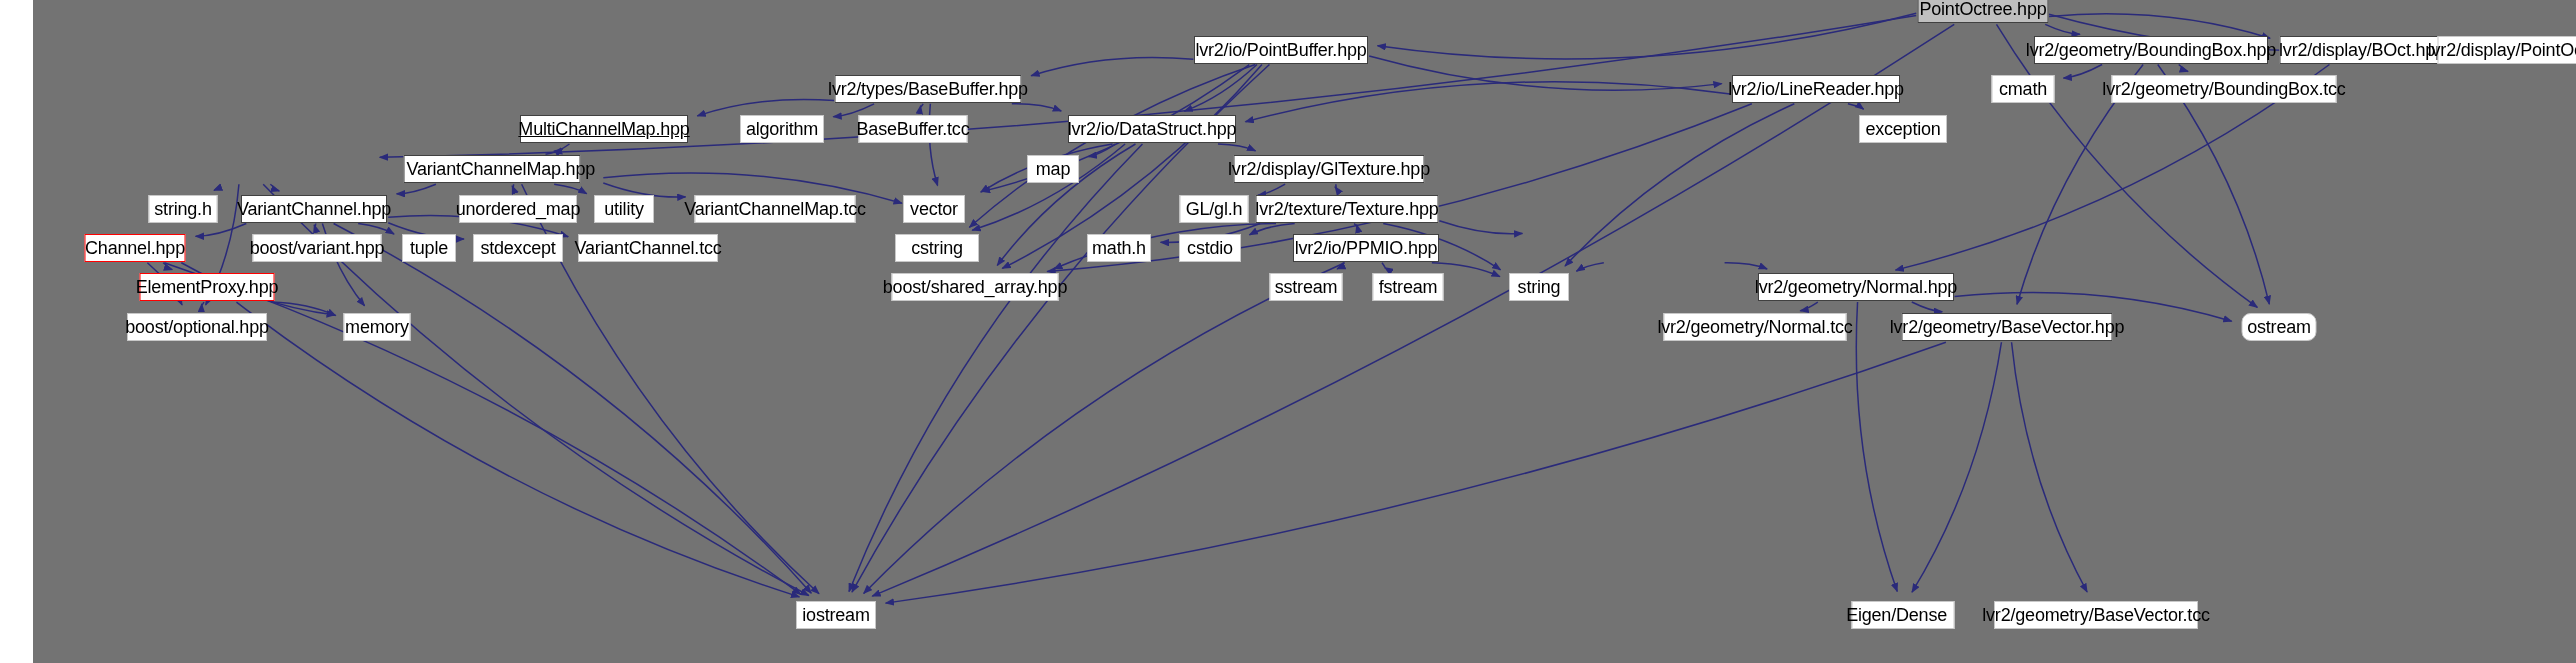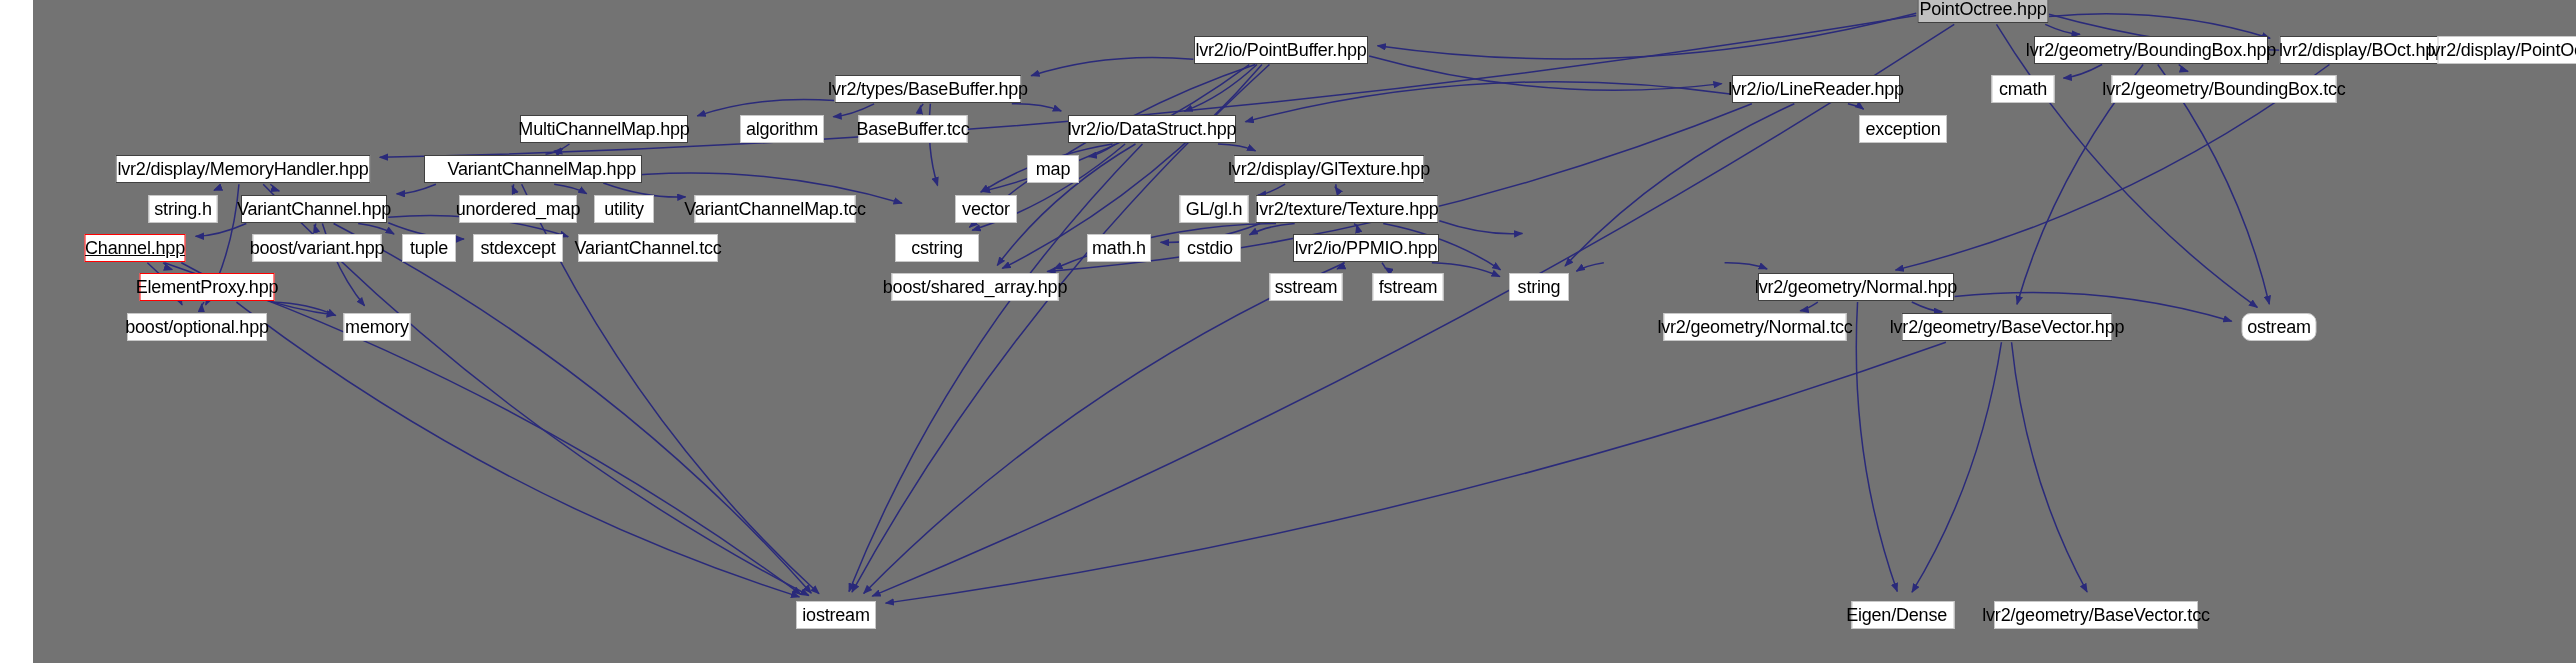--- a/index.html
+++ b/index.html
@@ -183,72 +183,69 @@
       </div>
       <div class="node hdr" style="left: 1783px; top: 89px; width: 168px;">
         <span>lvr2/io/LineReader.hpp</span>
       </div>
       <div class="node leaf" style="left: 1990px; top: 89px; width: 63px;">
         <span>cmath</span>
       </div>
       <div class="node leaf" style="left: 2191px; top: 89px; width: 225px;">
         <span>lvr2/geometry/BoundingBox.tcc</span>
       </div>
-      <div class="node hdr" style="left: 571px; top: 129px; width: 168px;">
+      <div class="node hdr" style="left: 571px; top: 129px; width: 168px; text-decoration: underline;">
         <span>MultiChannelMap.hpp</span>
       </div>
       <div class="node leaf" style="left: 749px; top: 129px; width: 84px;">
         <span>algorithm</span>
       </div>
       <div class="node leaf" style="left: 880px; top: 129px; width: 109px;">
         <span>BaseBuffer.tcc</span>
       </div>
       <div class="node hdr" style="left: 1119px; top: 129px; width: 168px;">
         <span>lvr2/io/DataStruct.hpp</span>
       </div>
       <div class="node leaf" style="left: 1870px; top: 129px; width: 88px;">
         <span>exception</span>
       </div>
       <div class="node leaf" style="left: 1020px; top: 169px; width: 52px;">
         <span>map</span>
       </div>
-      <div class="node hdr" style="left: 210px; top: 169px; width: 255px;">
-        <span>lvr2/display/MemoryHandler.hpp</span>
-      </div>
-      <div class="node hdr" style="left: 500px; top: 169px; width: 218px; padding-left: 24px;">
+      <div class="node hdr" style="left: 459px; top: 169px; width: 177px; padding-left: 24px;">
         <span>VariantChannelMap.hpp</span>
       </div>
       <div class="node hdr" style="left: 1296px; top: 169px; width: 191px;">
         <span>lvr2/display/GlTexture.hpp</span>
       </div>
       <div class="node leaf" style="left: 150px; top: 209px; width: 69px;">
         <span>string.h</span>
       </div>
       <div class="node hdr" style="left: 281px; top: 209px; width: 146px;">
         <span>VariantChannel.hpp</span>
       </div>
       <div class="node leaf" style="left: 485px; top: 209px; width: 118px;">
         <span>unordered_map</span>
       </div>
       <div class="node leaf" style="left: 591px; top: 209px; width: 60px;">
         <span>utility</span>
       </div>
       <div class="node leaf" style="left: 742px; top: 209px; width: 161px;">
         <span>VariantChannelMap.tcc</span>
       </div>
-      <div class="node leaf" style="left: 953px; top: 209px; width: 62px;">
+      <div class="node leaf" style="left: 901px; top: 209px; width: 62px;">
         <span>vector</span>
       </div>
       <div class="node leaf" style="left: 1181px; top: 209px; width: 69px;">
         <span>GL/gl.h</span>
       </div>
       <div class="node hdr" style="left: 1314px; top: 209px; width: 183px;">
         <span>lvr2/texture/Texture.hpp</span>
       </div>
-      <div class="node red" style="left: 102px; top: 248px; width: 101px; text-decoration: underline;">
+      <div class="node red" style="left: 102px; top: 248px; width: 101px;">
         <span>Channel.hpp</span>
       </div>
       <div class="node leaf" style="left: 284px; top: 248px; width: 129px;">
         <span>boost/variant.hpp</span>
       </div>
       <div class="node leaf" style="left: 396px; top: 248px; width: 54px;">
         <span>tuple</span>
       </div>
       <div class="node leaf" style="left: 485px; top: 248px; width: 90px;">
         <span>stdexcept</span>

